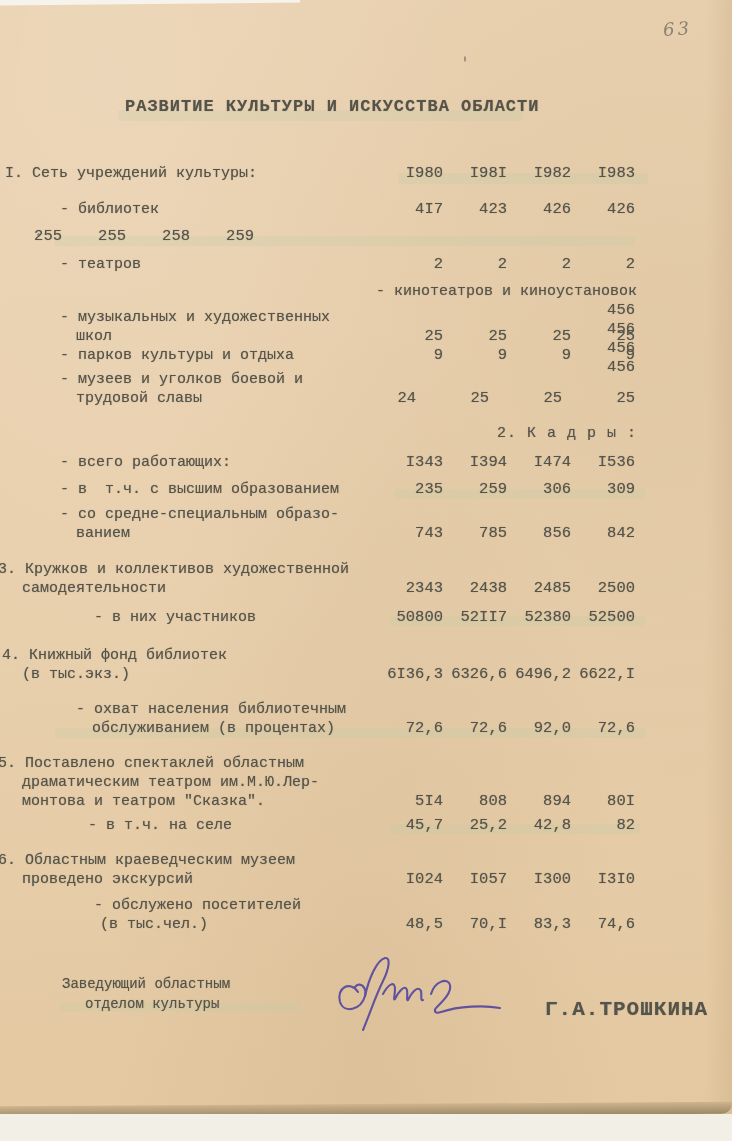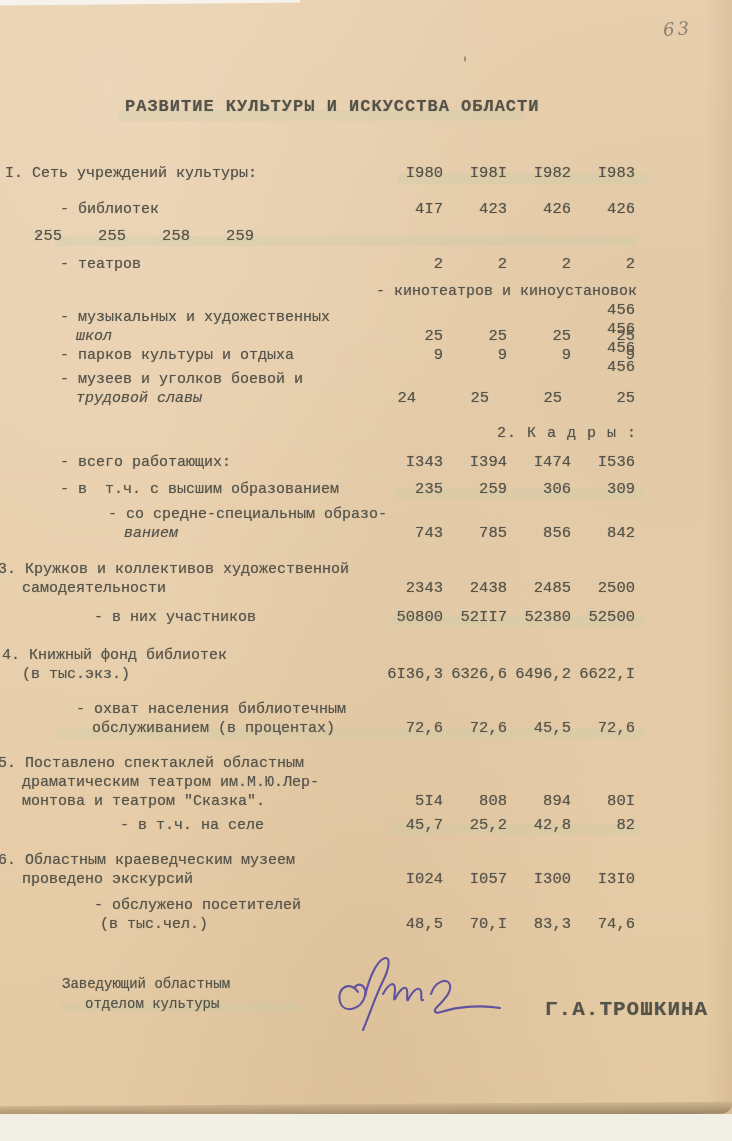--- a/index.html
+++ b/index.html
@@ -48,24 +48,24 @@
   }
   .lbl{flex:1;min-width:0;}
   .ln{white-space:pre;}
   .val{width:62px;text-align:right;padding-right:2px;font-size:15.5px;flex:0 0 auto;}
   
   .sec   {padding-left:5px;}
   .cut7  {margin-left:-7px;padding-left:5px;}
   .cut3  {margin-left:-3px;padding-left:5px;}
   .secw  {padding-left:22px;}
   .it    {padding-left:60px;}
-  .itw   {padding-left:76px;font-style:italic;}
+  .itw   {padding-left:76px;}
   .it2   {padding-left:94px;}
   .it2w  {padding-left:100px;}
-  .it3   {padding-left:120px;}
+  .it3   {padding-left:88px;}
   .itd   {padding-left:76px;}
   .itdw  {padding-left:92px;}
   .spread{letter-spacing:1px;}
   
   .band{position:absolute;background:rgba(193,206,166,0.26);border-radius:2px;}
   .speck{position:absolute;background:rgba(90,88,76,0.55);border-radius:50%;}
   .footer-left{position:absolute;left:62px;top:974px;font-size:14px;line-height:20px;}
   .footer-left .l2{padding-left:23px;}
   .footer-name{position:absolute;left:513px;top:998px;font-size:21px;letter-spacing:1px;font-weight:bold;margin-left:32px;}
   .signature{position:absolute;left:328px;top:952px;}
@@ -194,21 +194,21 @@
     <div class="row" style="top:480px;">
       <div class="lbl">
           <div class="ln it">- в  т.ч. с высшим образованием</div>
         </div>
       <div class="val">235</div>
       <div class="val">259</div>
       <div class="val">306</div>
       <div class="val">309</div>
     </div>
 
-    <div class="row" style="top:505px;padding-left:48px;">
+    <div class="row" style="top:505px;">
       <div class="lbl">
         <div class="ln it">- со средне-специальным образо-</div>
         <div class="ln itw">ванием</div>
       </div>
       <div class="val">743</div>
       <div class="val">785</div>
       <div class="val">856</div>
       <div class="val">842</div>
     </div>
 
@@ -244,21 +244,21 @@
       <div class="val">6622,I</div>
     </div>
 
     <div class="row" style="top:700px;">
       <div class="lbl">
         <div class="ln itd">- охват населения библиотечным</div>
         <div class="ln itdw">обслуживанием (в процентах)</div>
       </div>
       <div class="val">72,6</div>
       <div class="val">72,6</div>
-      <div class="val">45,5</div>
+      <div class="val">92,0</div>
       <div class="val">72,6</div>
     </div>
 
     <div class="row" style="top:754px;">
       <div class="lbl">
         <div class="ln cut7">5. Поставлено спектаклей областным</div>
         <div class="ln secw">драматическим театром им.М.Ю.Лер-</div>
         <div class="ln secw">монтова и театром "Сказка".</div>
       </div>
       <div class="val">5I4</div>

